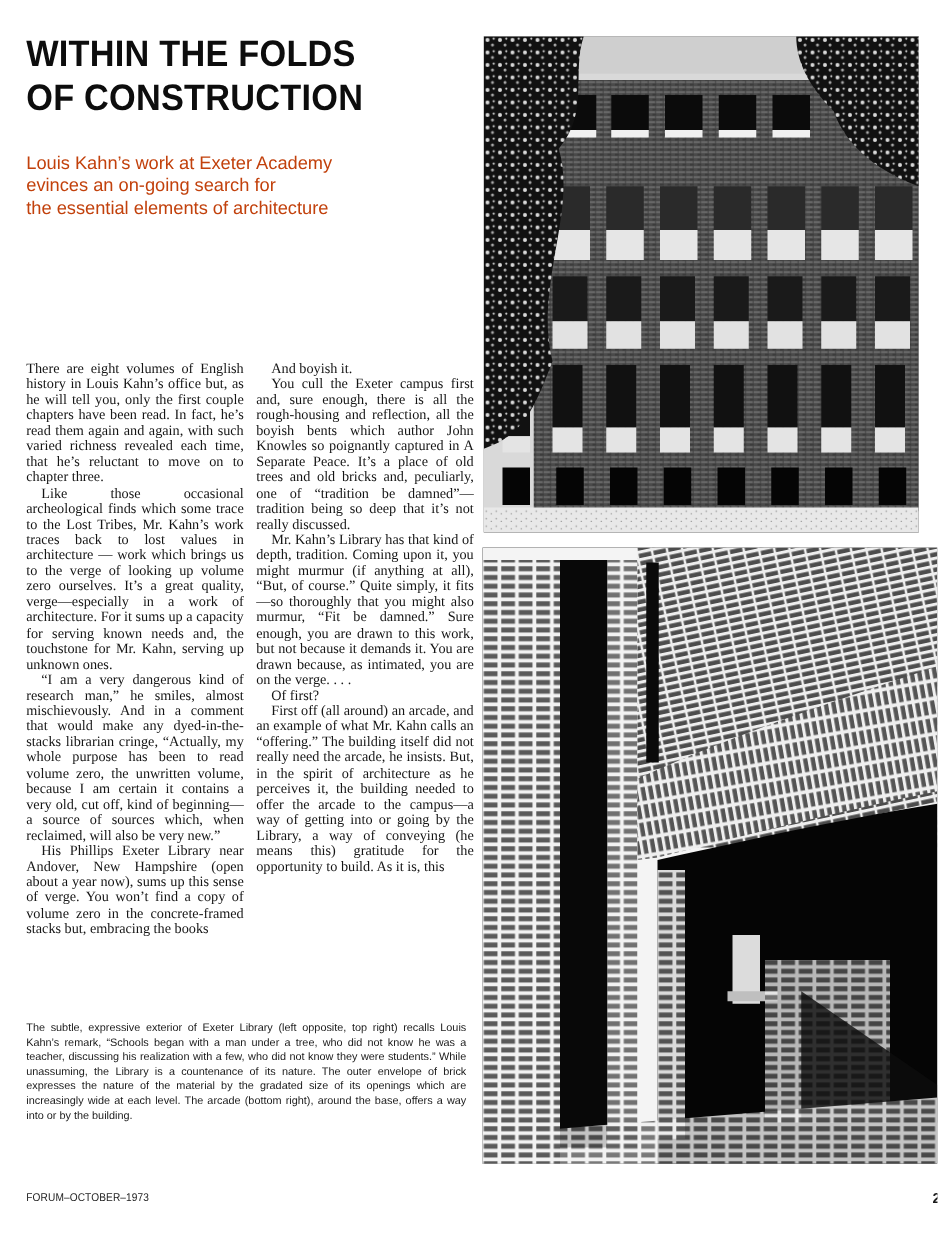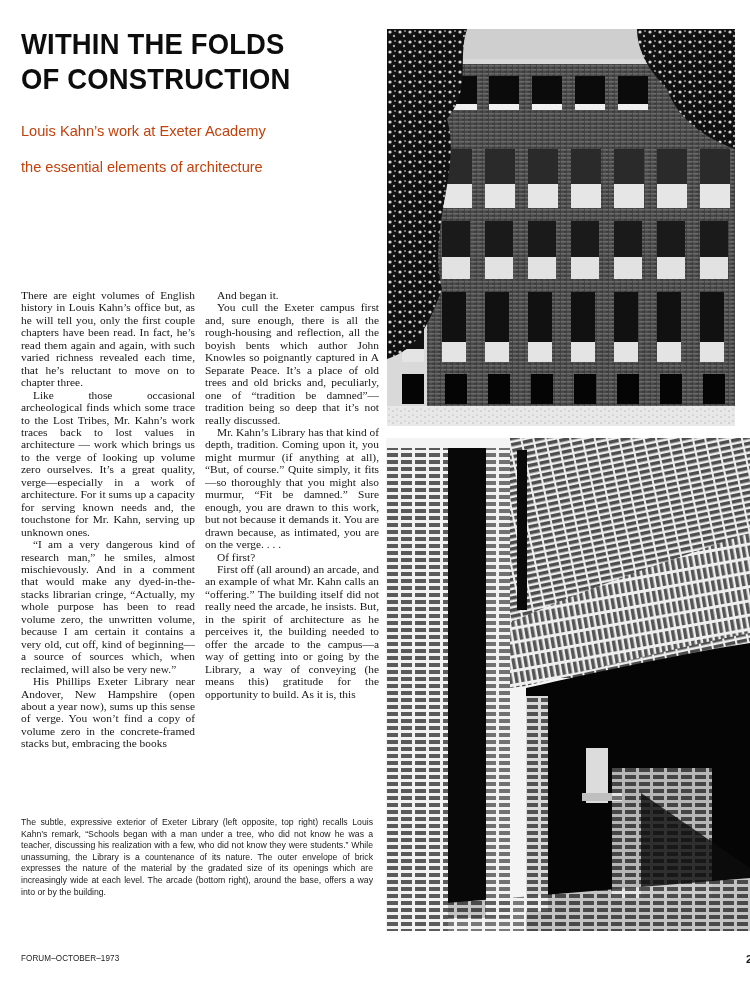--- a/index.html
+++ b/index.html
@@ -54,33 +54,33 @@
 </head>
 <body>
 
 <h1 class="headline">
   <span>WITHIN THE FOLDS</span><br>
   <span>OF CONSTRUCTION</span>
 </h1>
 
 <p class="deck">
   <span>Louis Kahn’s work at Exeter Academy</span><br>
-  <br>
+  <span>evinces an on-going search for</span><br>
   <span>the essential elements of architecture</span>
 </p>
 
 <div class="col col-1">
   <p class="first">There are eight volumes of English history in Louis Kahn’s office but, as he will tell you, only the first couple chapters have been read. In fact, he’s read them again and again, with such varied richness revealed each time, that he’s reluctant to move on to chapter three.</p>
   <p>Like those occasional archeological finds which some trace to the Lost Tribes, Mr. Kahn’s work traces back to lost values in architecture — work which brings us to the verge of looking up volume zero ourselves. It’s a great quality, verge—especially in a work of architecture. For it sums up a capacity for serving known needs and, the touchstone for Mr. Kahn, serving up unknown ones.</p>
   <p>“I am a very dangerous kind of research man,” he smiles, almost mischievously. And in a comment that would make any dyed-in-the-stacks librarian cringe, “Actually, my whole purpose has been to read volume zero, the unwritten volume, because I am certain it contains a very old, cut off, kind of beginning—a source of sources which, when reclaimed, will also be very new.”</p>
   <p>His Phillips Exeter Library near Andover, New Hampshire (open about a year now), sums up this sense of verge. You won’t find a copy of volume zero in the concrete-framed stacks but, embracing the books</p>
 </div>
 
 <div class="col col-2">
-  <p>And began it.</p>
+  <p>And boyish it.</p>
   <p>You cull the Exeter campus first and, sure enough, there is all the rough-housing and reflection, all the boyish bents which author John Knowles so poignantly captured in A Separate Peace. It’s a place of old trees and old bricks and, peculiarly, one of “tradition be damned”—tradition being so deep that it’s not really discussed.</p>
   <p>Mr. Kahn’s Library has that kind of depth, tradition. Coming upon it, you might murmur (if anything at all), “But, of course.” Quite simply, it fits—so thoroughly that you might also murmur, “Fit be damned.” Sure enough, you are drawn to this work, but not because it demands it. You are drawn because, as intimated, you are on the verge. . . .</p>
   <p>Of first?</p>
   <p>First off (all around) an arcade, and an example of what Mr. Kahn calls an “offering.” The building itself did not really need the arcade, he insists. But, in the spirit of architecture as he perceives it, the building needed to offer the arcade to the campus—a way of getting into or going by the Library, a way of conveying (he means this) gratitude for the opportunity to build. As it is, this</p>
 </div>
 
 <p class="caption">The subtle, expressive exterior of Exeter Library (left opposite, top right) recalls Louis Kahn’s remark, “Schools began with a man under a tree, who did not know he was a teacher, discussing his realization with a few, who did not know they were students.” While unassuming, the Library is a countenance of its nature. The outer envelope of brick expresses the nature of the material by the gradated size of its openings which are increasingly wide at each level. The arcade (bottom right), around the base, offers a way into or by the building.</p>
 
 <div class="footer-left">FORUM–OCTOBER–1973</div>
 <div class="footer-right">27</div>

